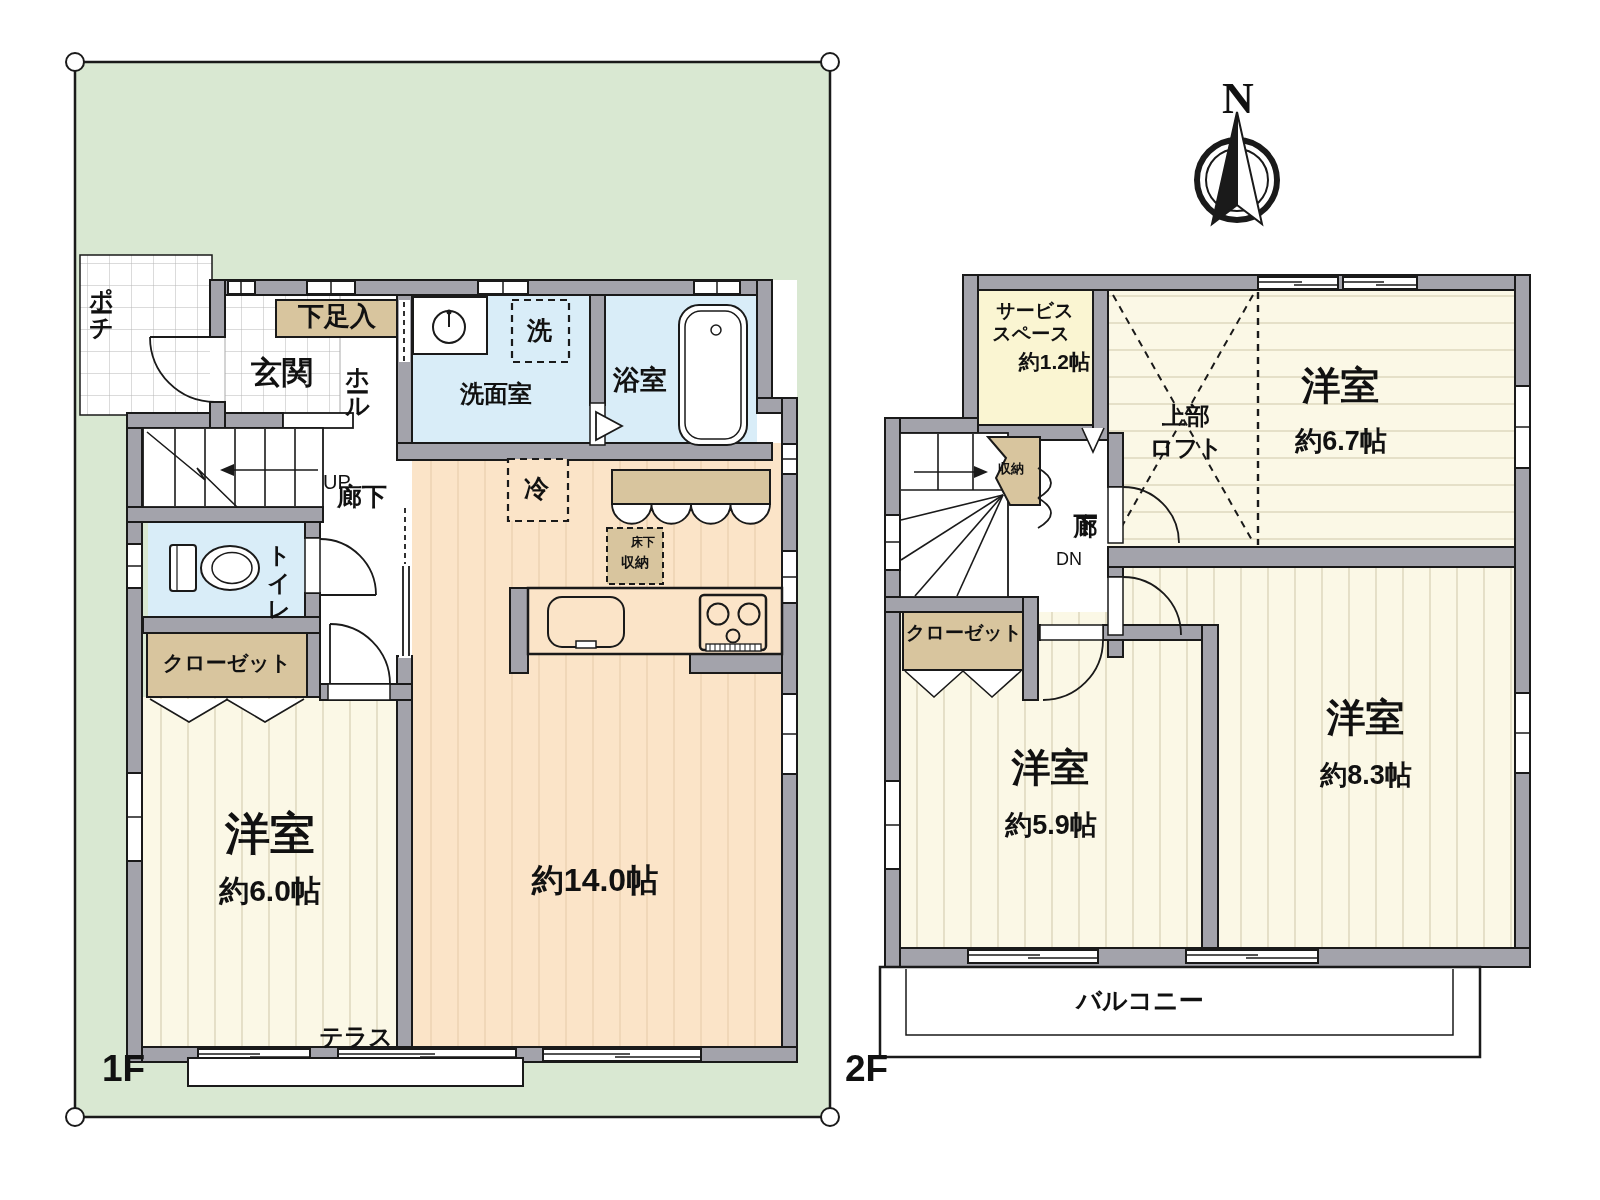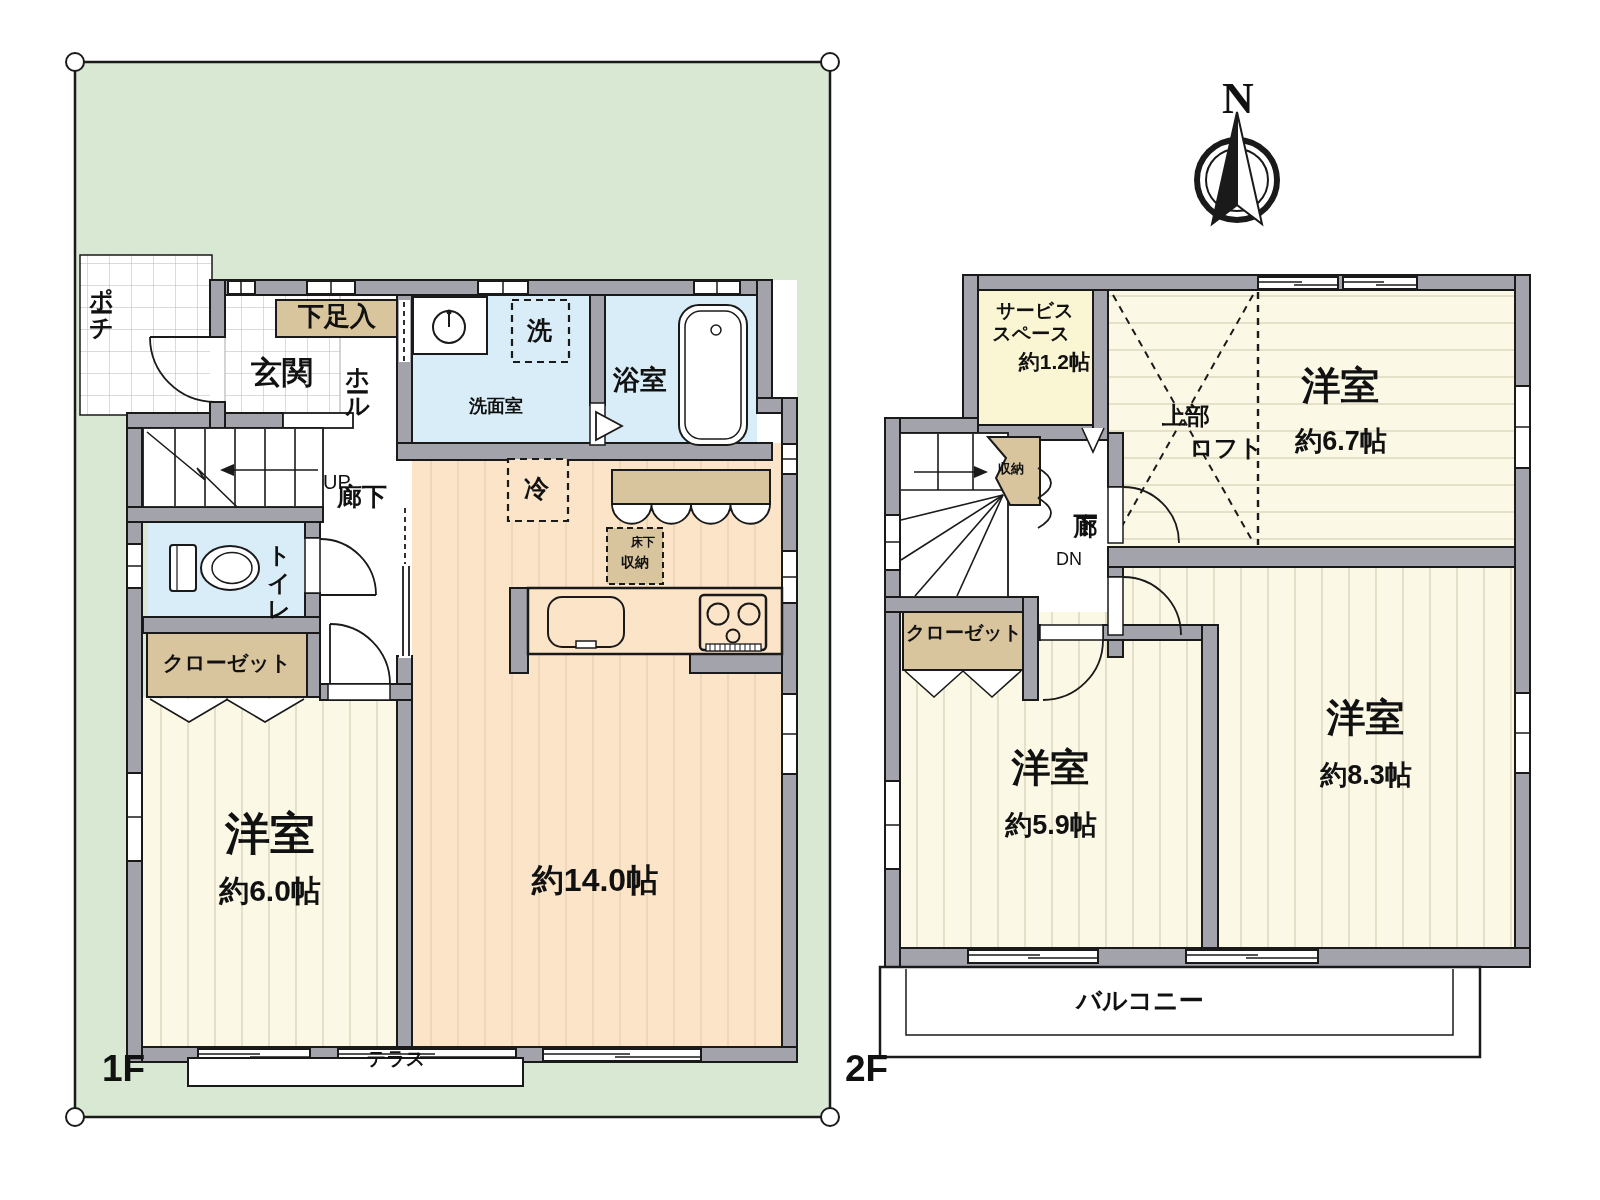--- a/index.html
+++ b/index.html
@@ -354,42 +354,42 @@
 
 <div class="lbl serif c" style="left:1218px;top:74px;width:40px;font-size:44px;font-weight:700;">N</div>
 
 <div class="lbl" style="left:102px;top:1048px;font-size:37px;">1F</div>
 <div class="lbl v" style="left:88px;top:270px;font-size:24px;">ポーチ</div>
 <div class="lbl c" style="left:278px;top:302px;width:118px;font-size:26px;">下足入</div>
 <div class="lbl c" style="left:226px;top:355px;width:112px;font-size:31px;">玄関</div>
 <div class="lbl v" style="left:344px;top:350px;font-size:24px;">ホール</div>
 <div class="lbl" style="left:323px;top:454px;font-size:20px;font-weight:400;margin-top:17px;">UP</div>
 <div class="lbl c" style="left:330px;top:482px;width:64px;font-size:25px;">廊下</div>
-<div class="lbl c" style="left:428px;top:396px;width:136px;font-size:18px;">洗面室</div>
+<div class="lbl c" style="left:428px;top:380px;width:136px;font-size:24px;">洗面室</div>
 <div class="lbl" style="left:527px;top:316px;font-size:25px;">洗</div>
 <div class="lbl c" style="left:605px;top:365px;width:70px;font-size:27px;">浴室</div>
 <div class="lbl" style="left:524px;top:474px;font-size:25px;">冷</div>
 <div class="lbl c" style="left:607px;top:536px;width:72px;font-size:12px;">床下</div>
 <div class="lbl c" style="left:607px;top:554px;width:56px;font-size:14px;">収納</div>
 <div class="lbl v" style="left:266px;top:528px;font-size:23px;">トイレ</div>
 <div class="lbl c" style="left:150px;top:651px;width:154px;font-size:21px;">クローゼット</div>
 <div class="lbl c" style="left:195px;top:808px;width:150px;font-size:45px;">洋室</div>
 <div class="lbl c" style="left:188px;top:874px;width:164px;font-size:30px;">約6.0帖</div>
 <div class="lbl c" style="left:492px;top:862px;width:206px;font-size:32px;">約14.0帖</div>
-<div class="lbl c" style="left:190px;top:1048px;width:332px;font-size:19px;font-weight:600;padding-left:40px;">テラス</div>
+<div class="lbl c" style="left:190px;top:1023px;width:332px;font-size:24px;font-weight:600;">テラス</div>
 
 <div class="lbl" style="left:845px;top:1048px;font-size:37px;">2F</div>
 <div class="lbl c" style="left:980px;top:300px;width:110px;font-size:19px;">サービス</div>
 <div class="lbl c" style="left:976px;top:323px;width:110px;font-size:19px;">スペース</div>
 <div class="lbl c" style="left:980px;top:350px;width:110px;font-size:21px;text-align:right;">約1.2帖</div>
 <div class="lbl" style="left:998px;top:462px;font-size:13px;">収納</div>
 <div class="lbl" style="left:1026px;top:549px;font-size:18px;font-weight:400;margin-left:30px;">DN</div>
 <div class="lbl v" style="left:1072px;top:494px;font-size:24px;">廊下</div>
 <div class="lbl c" style="left:1148px;top:402px;width:76px;font-size:24px;">上部</div>
-<div class="lbl c" style="left:1148px;top:434px;width:76px;font-size:24px;margin-left:40px;">ロフト</div>
+<div class="lbl c" style="left:1148px;top:434px;width:76px;font-size:24px;">ロフト</div>
 <div class="lbl c" style="left:1268px;top:364px;width:145px;font-size:39px;">洋室</div>
 <div class="lbl c" style="left:1262px;top:426px;width:158px;font-size:27px;">約6.7帖</div>
 <div class="lbl c" style="left:906px;top:622px;width:114px;font-size:19px;">クローゼット</div>
 <div class="lbl c" style="left:978px;top:746px;width:145px;font-size:39px;">洋室</div>
 <div class="lbl c" style="left:972px;top:810px;width:158px;font-size:27px;">約5.9帖</div>
 <div class="lbl c" style="left:1293px;top:696px;width:145px;font-size:39px;">洋室</div>
 <div class="lbl c" style="left:1287px;top:760px;width:158px;font-size:27px;">約8.3帖</div>
 <div class="lbl c" style="left:1030px;top:986px;width:220px;font-size:25px;">バルコニー</div>
 
 </div>

